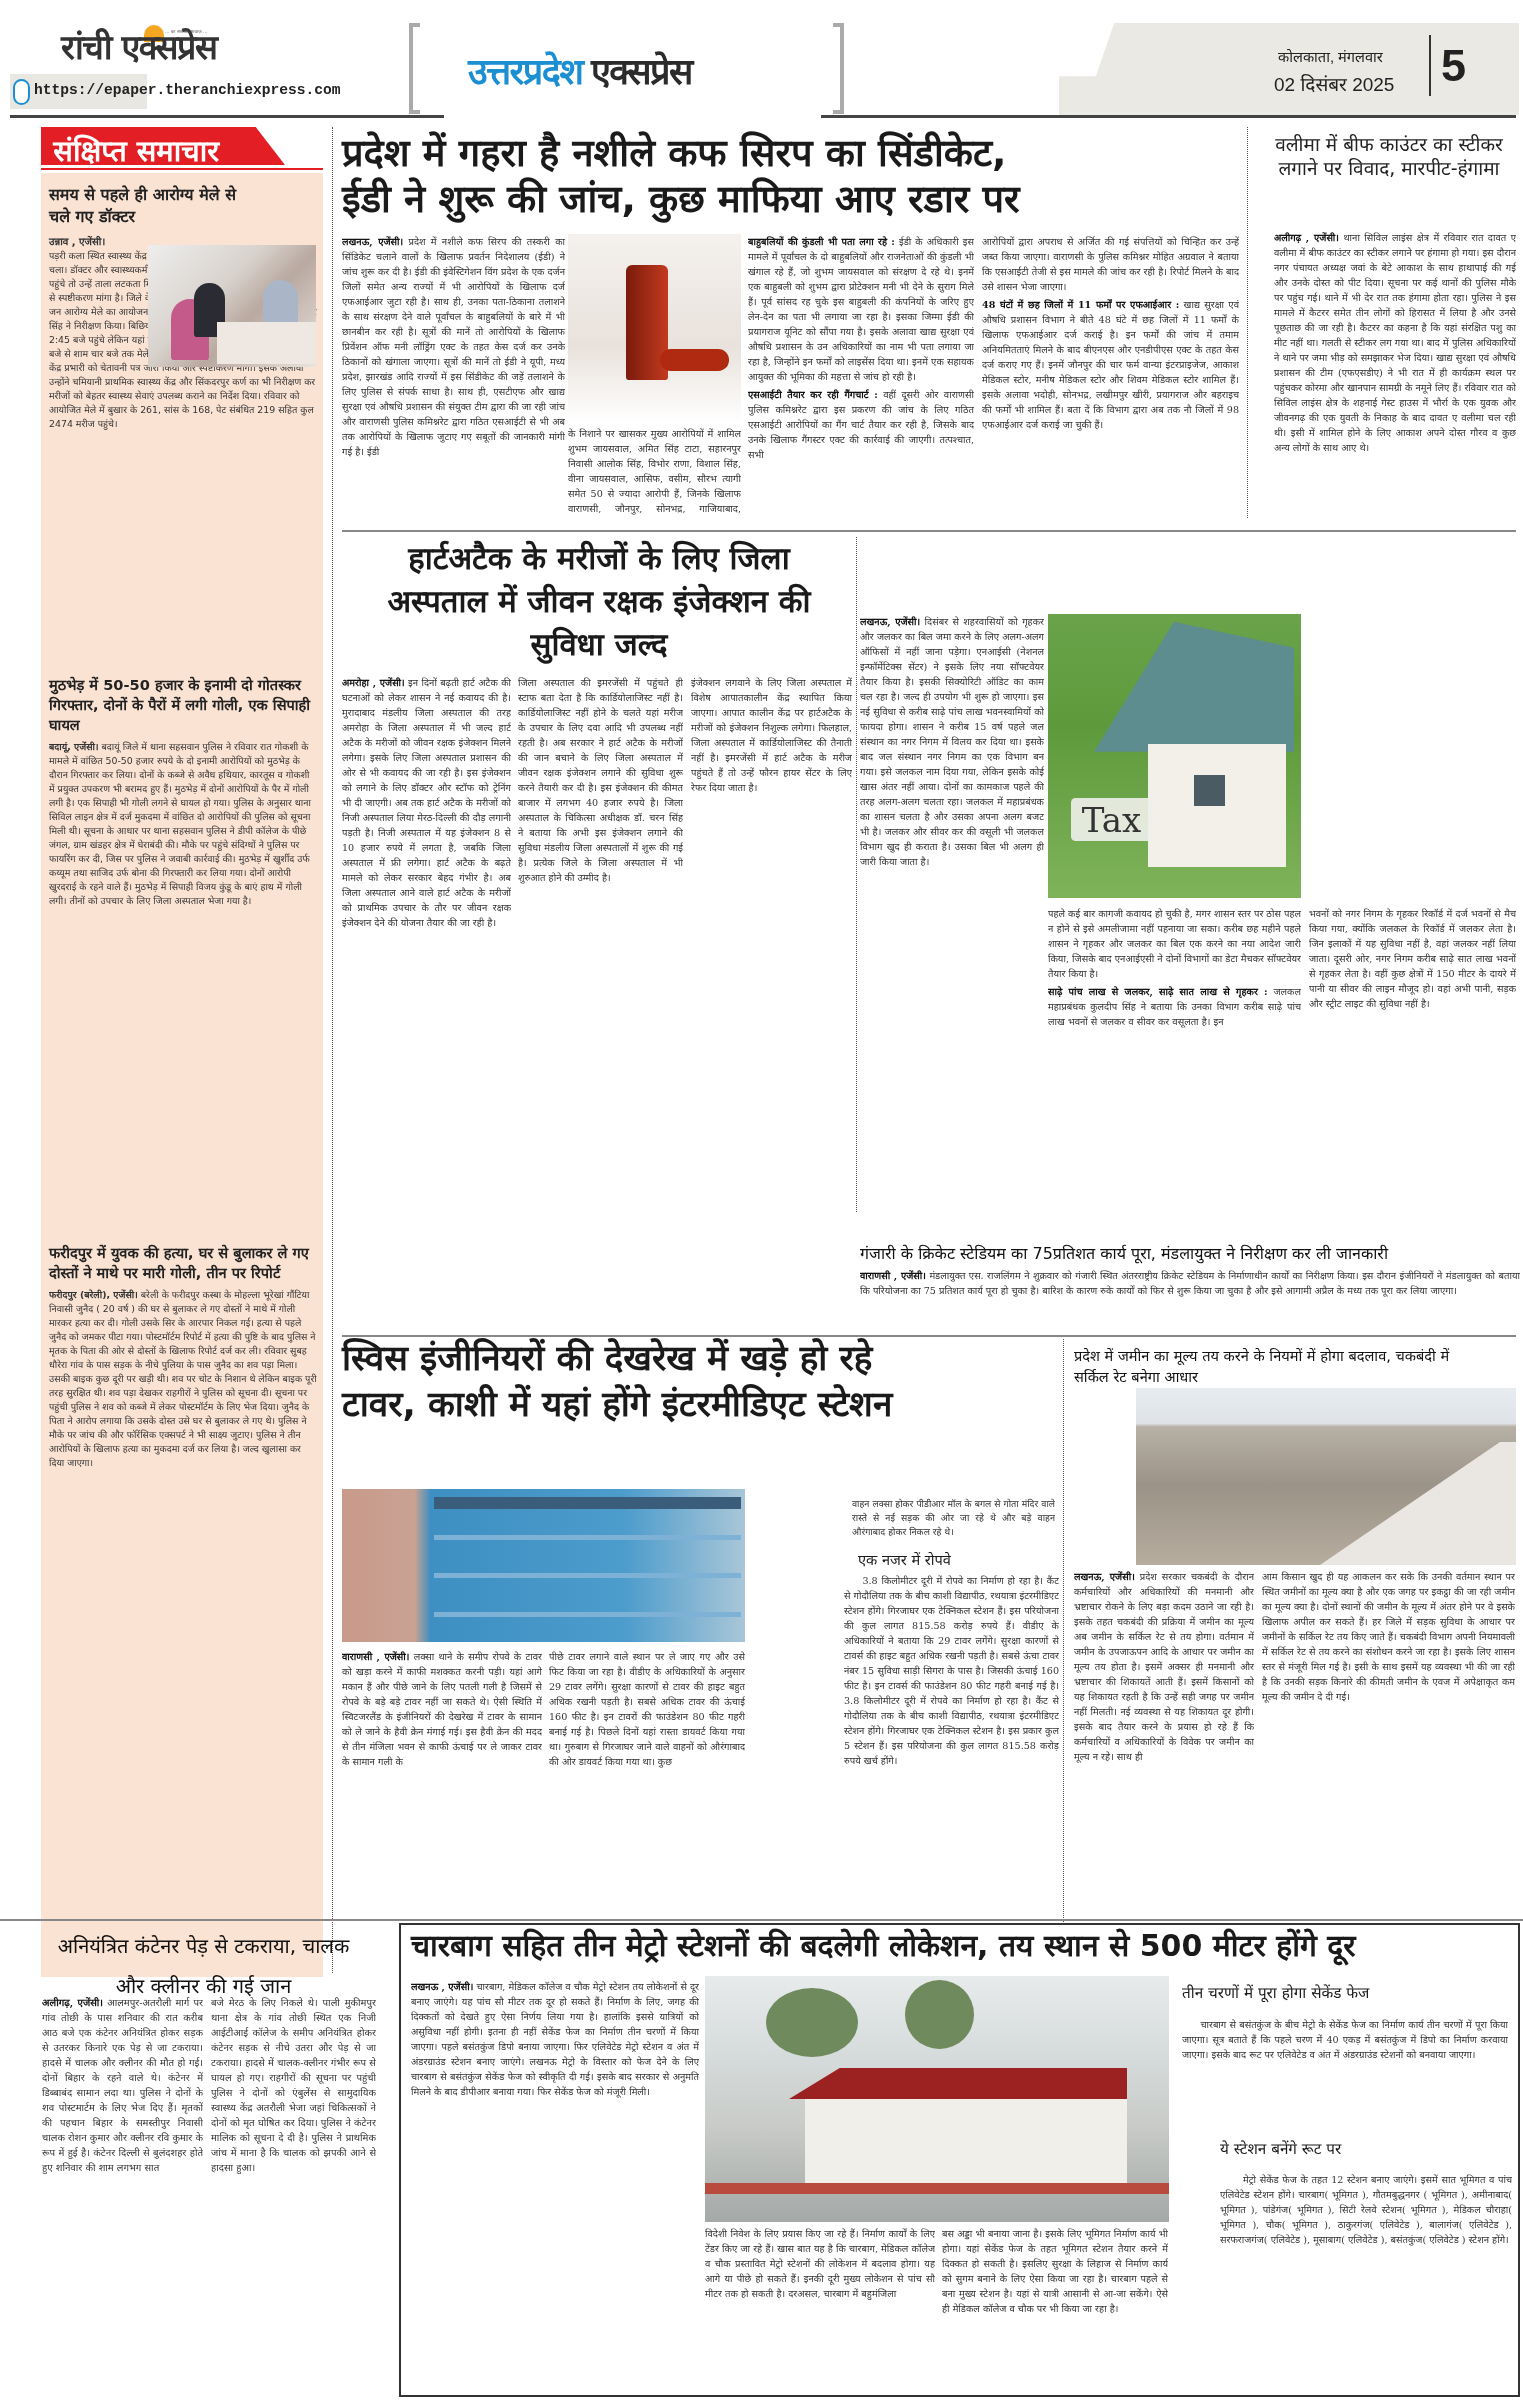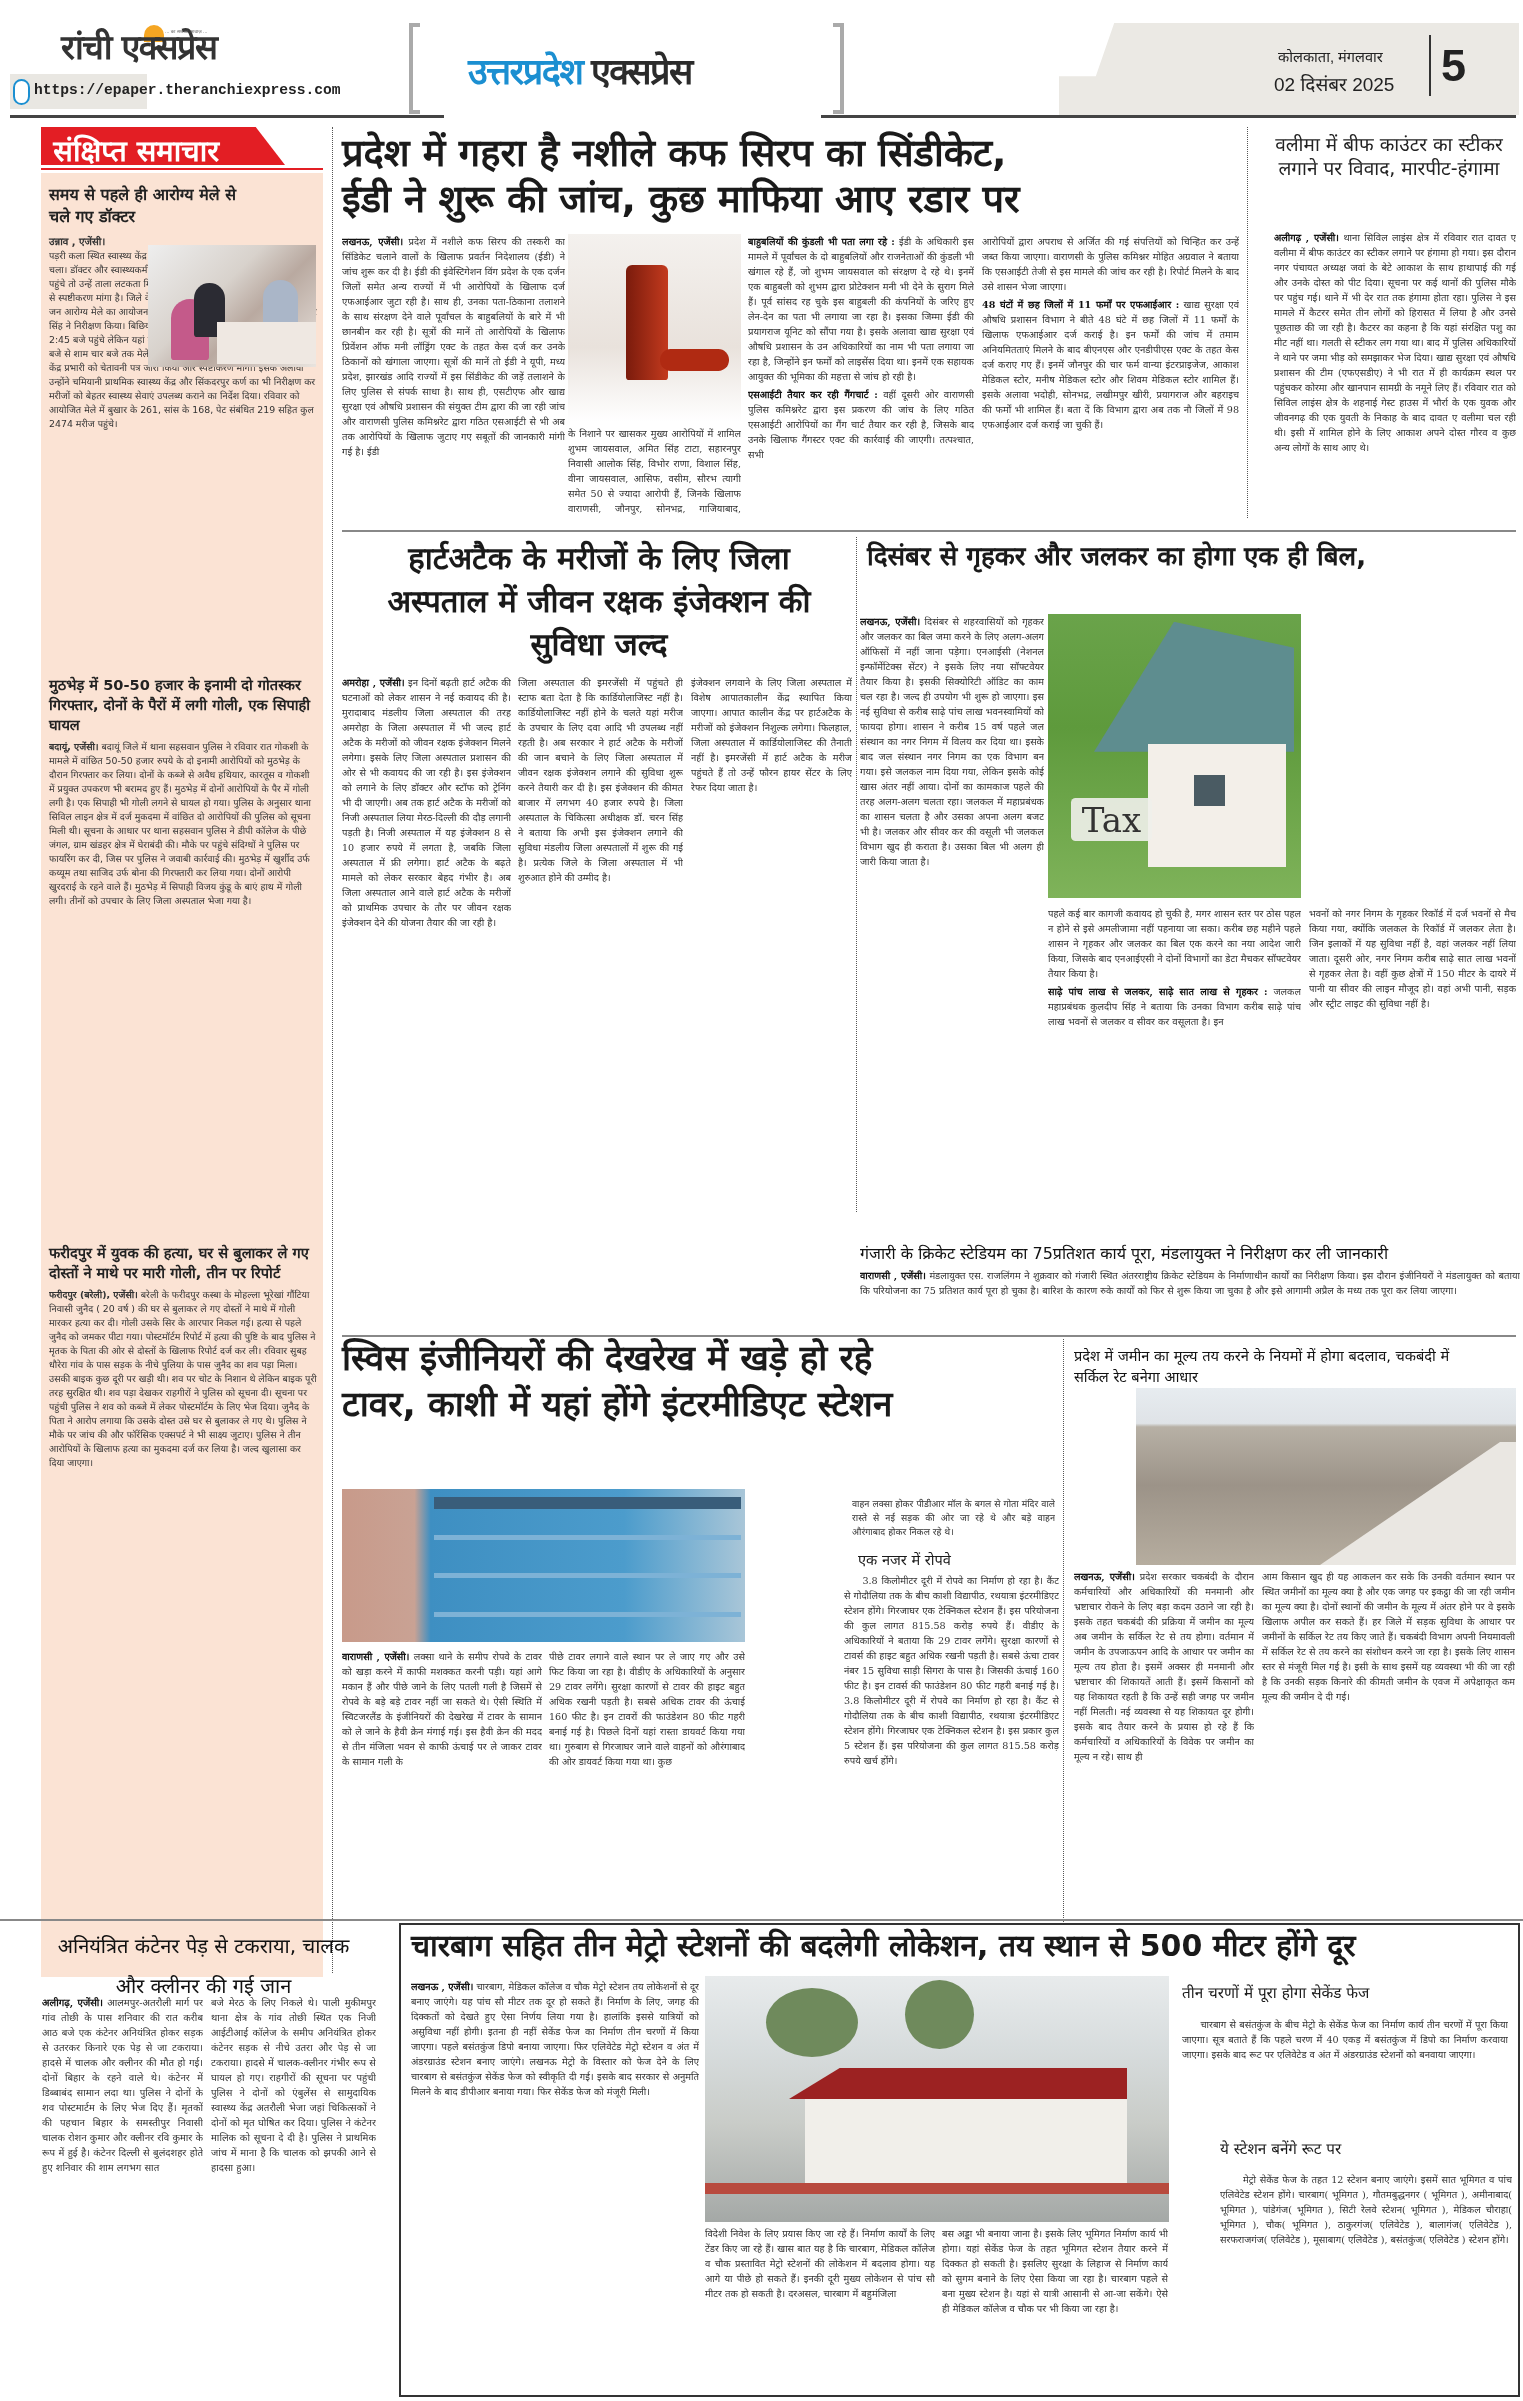--- a/index.html
+++ b/index.html
@@ -120,21 +120,20 @@
 <div class="abs" style="left:342px;top:530px;width:1174px;height:1.5px;background:#888"></div>
 
 <div class="abs hl" style="left:361px;top:537px;width:476px;font-size:31px;line-height:43px;text-align:center">हार्टअटैक के मरीजों के लिए जिला अस्पताल में जीवन रक्षक इंजेक्शन की सुविधा जल्द</div>
 <div class="col body" style="left:342px;top:675px;width:169px;height:491px;overflow:hidden"><b>अमरोहा , एजेंसी।</b> <span>इन दिनों बढ़ती हार्ट अटैक की घटनाओं को लेकर शासन ने नई कवायद की है। मुरादाबाद मंडलीय जिला अस्पताल की तरह अमरोहा के जिला अस्पताल में भी जल्द हार्ट अटैक के मरीजों को जीवन रक्षक इंजेक्शन मिलने लगेगा। इसके लिए जिला अस्पताल प्रशासन की ओर से भी कवायद की जा रही है। इस इंजेक्शन को लगाने के लिए डॉक्टर और स्टॉफ को ट्रेनिंग भी दी जाएगी। अब तक हार्ट अटैक के मरीजों को निजी अस्पताल लिया मेरठ-दिल्ली की दौड़ लगानी पड़ती है। निजी अस्पताल में यह इंजेक्शन 8 से 10 हजार रुपये में लगता है, जबकि जिला अस्पताल में फ्री लगेगा। हार्ट अटैक के बढ़ते मामले को लेकर सरकार बेहद गंभीर है। अब जिला अस्पताल आने वाले हार्ट अटैक के मरीजों को प्राथमिक उपचार के तौर पर जीवन रक्षक इंजेक्शन देने की योजना तैयार की जा रही है।</span></div>
 <div class="col body" style="left:518px;top:675px;width:165px;height:491px;overflow:hidden">जिला अस्पताल की इमरजेंसी में पहुंचते ही स्टाफ बता देता है कि कार्डियोलाजिस्ट नहीं है। कार्डियोलाजिस्ट नहीं होने के चलते यहां मरीज के उपचार के लिए दवा आदि भी उपलब्ध नहीं रहती है। अब सरकार ने हार्ट अटैक के मरीजों की जान बचाने के लिए जिला अस्पताल में जीवन रक्षक इंजेक्शन लगाने की सुविधा शुरू करने तैयारी कर दी है। इस इंजेक्शन की कीमत बाजार में लगभग 40 हजार रुपये है। जिला अस्पताल के चिकित्सा अधीक्षक डॉ. चरन सिंह ने बताया कि अभी इस इंजेक्शन लगाने की सुविधा मंडलीय जिला अस्पतालों में शुरू की गई है। प्रत्येक जिले के जिला अस्पताल में भी शुरुआत होने की उम्मीद है।</div>
 <div class="col body" style="left:691px;top:675px;width:161px;height:491px;overflow:hidden">इंजेक्शन लगवाने के लिए जिला अस्पताल में विशेष आपातकालीन केंद्र स्थापित किया जाएगा। आपात कालीन केंद्र पर हार्टअटैक के मरीजों को इंजेक्शन निशुल्क लगेगा। फिलहाल, जिला अस्पताल में कार्डियोलाजिस्ट की तैनाती नहीं है। इमरजेंसी में हार्ट अटैक के मरीज पहुंचते हैं तो उन्हें फौरन हायर सेंटर के लिए रेफर दिया जाता है।</div>
 
 <div class="dash-v" style="left:856px;top:537px;height:675px"></div>
 
 <div class="abs hl" style="left:867px;top:539px;width:652px;font-size:26px;line-height:35px">
-  <div>दिसंबर से गृहकर और जलकर का होगा एक ही बिल,</div>
 </div>
 <div class="col body" style="left:860px;top:614px;width:184px;height:583px;overflow:hidden"><b>लखनऊ, एजेंसी।</b> <span>दिसंबर से शहरवासियों को गृहकर और जलकर का बिल जमा करने के लिए अलग-अलग ऑफिसों में नहीं जाना पड़ेगा। एनआईसी (नेशनल इन्फॉर्मेटिक्स सेंटर) ने इसके लिए नया सॉफ्टवेयर तैयार किया है। इसकी सिक्योरिटी ऑडिट का काम चल रहा है। जल्द ही उपयोग भी शुरू हो जाएगा। इस नई सुविधा से करीब साढ़े पांच लाख भवनस्वामियों को फायदा होगा। शासन ने करीब 15 वर्ष पहले जल संस्थान का नगर निगम में विलय कर दिया था। इसके बाद जल संस्थान नगर निगम का एक विभाग बन गया। इसे जलकल नाम दिया गया, लेकिन इसके कोई खास अंतर नहीं आया। दोनों का कामकाज पहले की तरह अलग-अलग चलता रहा। जलकल में महाप्रबंधक का शासन चलता है और उसका अपना अलग बजट भी है। जलकर और सीवर कर की वसूली भी जलकल विभाग खुद ही कराता है। उसका बिल भी अलग ही जारी किया जाता है।</span></div>
 <div class="img" style="left:1048px;top:614px;width:253px;height:284px;background:linear-gradient(180deg,#6aa34a 0%,#5e9a3c 40%,#7fb35a 100%)">
   <div class="abs" style="left:46px;top:7.7px;width:200px;height:130px;background:#5e8d8f;clip-path:polygon(40% 0,100% 20%,100% 100%,0 100%)"></div>
   <div class="abs" style="left:100px;top:130px;width:138px;height:123px;background:#f3efe9"></div>
   <div class="abs" style="left:146px;top:161px;width:31px;height:31px;background:#4a5b63"></div>
   <div class="abs" style="left:23px;top:184px;font-size:34px;color:#333;font-family:'DejaVu Serif',serif;background:rgba(240,240,235,0.9);padding:1.5px 10.7px;border-radius:4.6px">Tax</div>
 </div>
 <div class="col body" style="left:1048px;top:906px;width:253px;height:292px;overflow:hidden">
   <span>पहले कई बार कागजी कवायद हो चुकी है, मगर शासन स्तर पर ठोस पहल न होने से इसे अमलीजामा नहीं पहनाया जा सका। करीब छह महीने पहले शासन ने गृहकर और जलकर का बिल एक करने का नया आदेश जारी किया, जिसके बाद एनआईएसी ने दोनों विभागों का डेटा मैचकर सॉफ्टवेयर तैयार किया है।</span>

